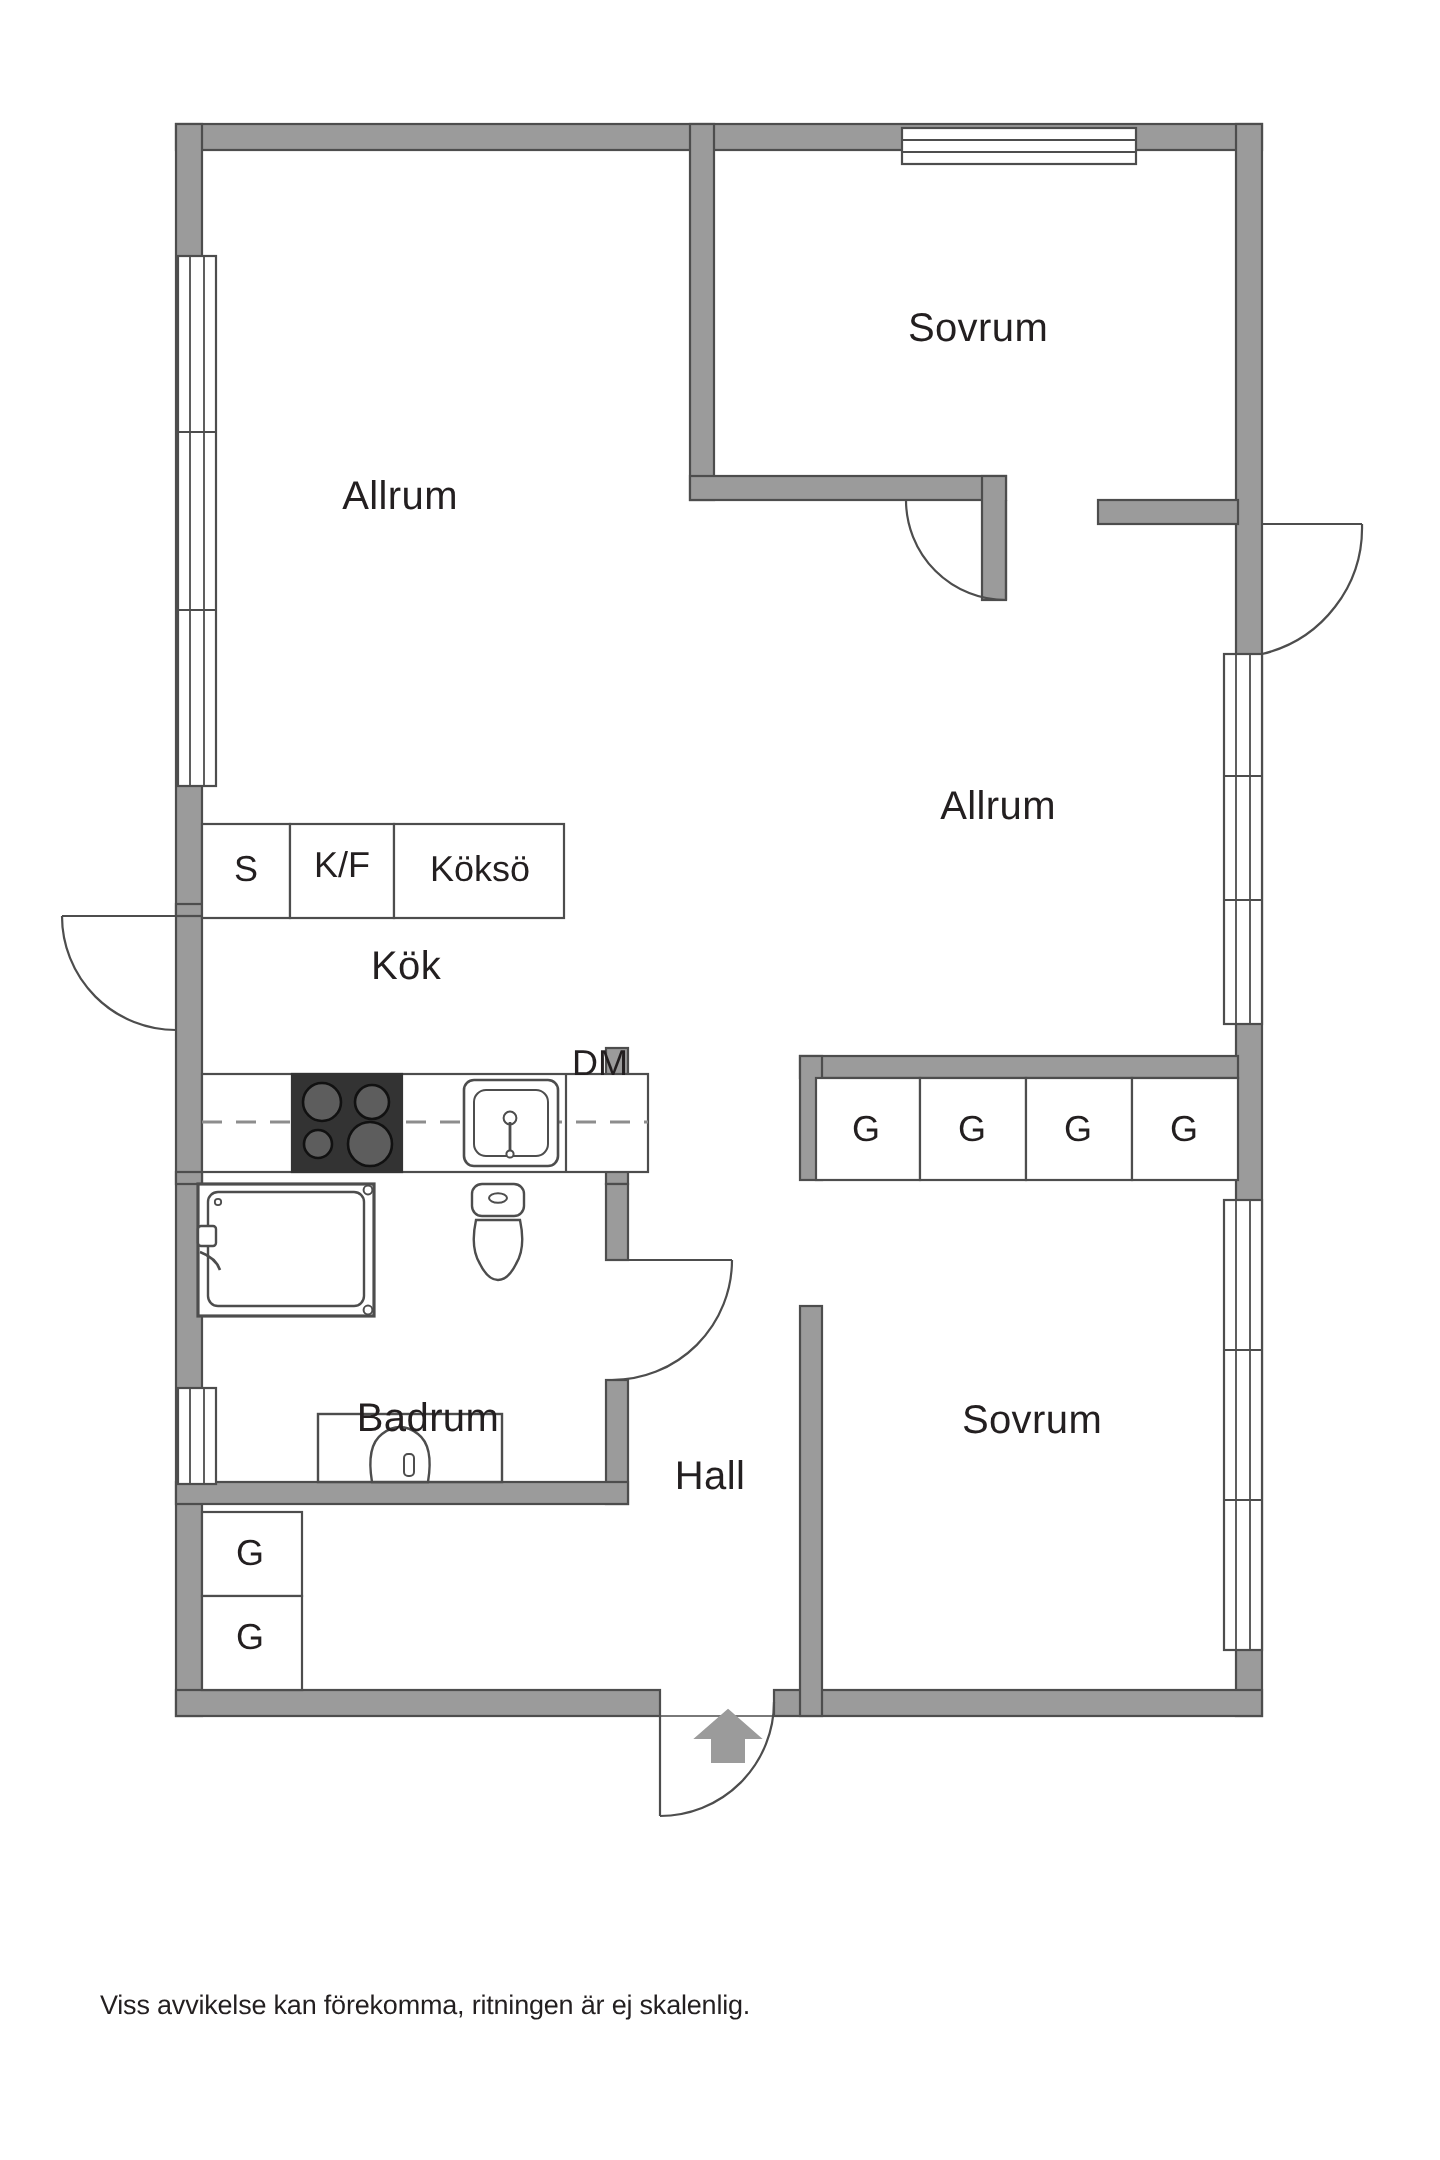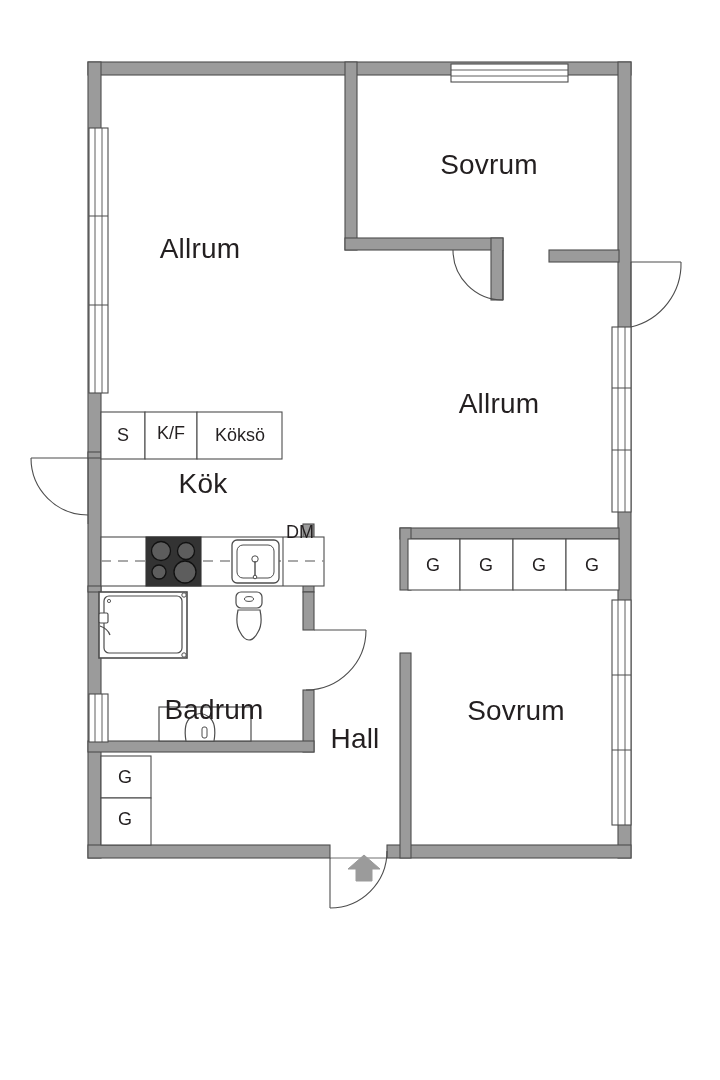--- a/index.html
+++ b/index.html
@@ -29,21 +29,21 @@
     display: block;
   }
   .room-label {
     position: absolute;
     font-family: "Liberation Sans", sans-serif;
     color: #231f20;
     white-space: nowrap;
     transform: translate(-50%, -50%);
     pointer-events: none;
   }
-  .room-label.big   { font-size: 28px; letter-spacing: 0.2px; }
+  .room-label.big   { font-size: 20px; letter-spacing: 0.2px; }
   .unit-label {
     position: absolute;
     font-family: "Liberation Sans", sans-serif;
     color: #231f20;
     font-size: 18px;
     white-space: nowrap;
     transform: translate(-50%, -50%);
     pointer-events: none;
   }
   #disclaimer {
@@ -235,14 +235,15 @@
   <div class="unit-label" style="left:240px; top:435px;">Köksö</div>
   <div class="unit-label" style="left:300px; top:532px;">DM</div>
 
   <div class="unit-label" style="left:433px; top:565px;">G</div>
   <div class="unit-label" style="left:486px; top:565px;">G</div>
   <div class="unit-label" style="left:539px; top:565px;">G</div>
   <div class="unit-label" style="left:592px; top:565px;">G</div>
   <div class="unit-label" style="left:125px; top:777px;">G</div>
   <div class="unit-label" style="left:125px; top:819px;">G</div>
 
+  <div id="disclaimer">Viss avvikelse kan förekomma, ritningen är ej skalenlig.</div>
 
 </div>
 
 </body></html>

